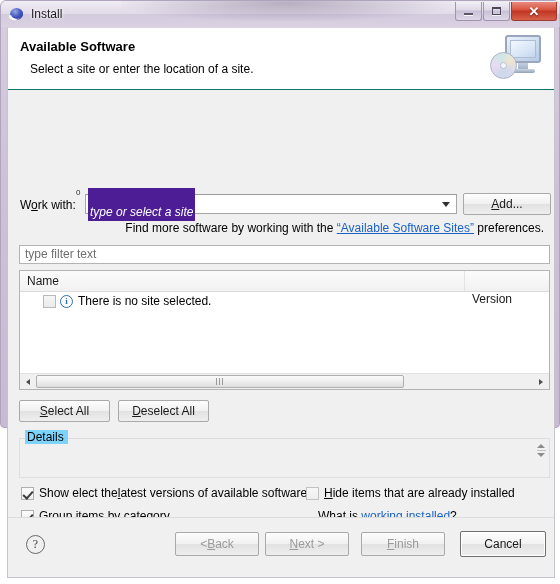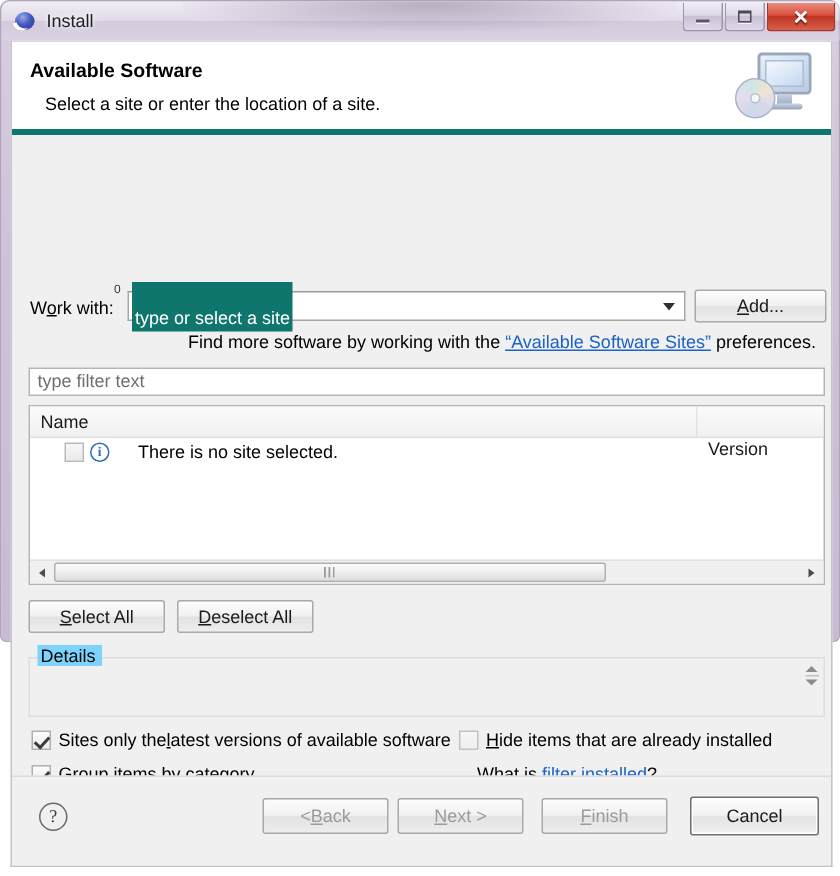--- a/index.html
+++ b/index.html
@@ -139,21 +139,21 @@
     background: #f0f0f0;
     border: 1px solid #c8c2d0;
     border-top: 1px solid #d9d4e0;
   }
 
   
   #banner {
     position: relative;
     height: 62px;
     background: #ffffff;
-    border-bottom: 4px solid #0f766e;
+    border-bottom: 1px solid #0f766e;
     box-sizing: border-box;
   }
   #banner-title {
     position: absolute;
     left: 12px; top: 11px;
     font-size: 13px;
     font-weight: bold;
     color: #000000;
   }
   #banner-desc {
@@ -250,25 +250,26 @@
     box-sizing: border-box;
     background: #ffffff;
     border: 1px solid #a6a6a6;
     border-top-color: #9a9a9a;
     display: flex;
     align-items: center;
   }
   #combo-value {
     margin-left: 2px;
     padding: 17px 2px 2px 2px;
-    background: #0f766e;
+    background: #4c1d95;
     color: #ffffff;
     font-size: 12px;
     line-height: 14px;
     white-space: nowrap;
+    font-style: italic;
   }
   #combo-arrow {
     position: absolute;
     right: 6px; top: 7px;
     width: 0; height: 0;
     border-left: 4px solid transparent;
     border-right: 4px solid transparent;
     border-top: 5px solid #303030;
   }
 
@@ -375,21 +376,21 @@
     box-sizing: border-box;
     color: #2f6fb0;
     font-size: 9px;
     font-weight: bold;
     line-height: 11px;
     text-align: center;
     font-family: "Liberation Serif", serif;
     flex: none;
   }
   #row-label {
-    margin-left: 19px;
+    margin-left: 5px;
     font-size: 12px;
     white-space: nowrap;
   }
 
   
   #hscroll {
     position: absolute;
     left: 0; bottom: 0;
     width: 529px; height: 16px;
     background: #f0f0f0;
@@ -692,21 +693,21 @@
         <div id="details-box"></div>
         <div id="details-spinner">
           <span class="up"></span>
             <span class="mid"></span>
             <span class="down"></span>
         </div>
       </div>
 
       <div class="optrow" id="opt-latest">
         <span class="cb checked"></span>
-        <span>Sites only the </span>
+        <span>Show elect the </span>
           <span class="mn">l</span>
           <span>atest versions of available software</span>
       </div>
 
       <div class="optrow" id="opt-group">
         <span class="cb checked"></span>
         <span></span>
           <span class="mn">G</span>
           <span>roup items by category</span>
       </div>
@@ -725,21 +726,21 @@
           <span>ontact all update sites during install to find required software</span>
       </div>
 
       <div class="optrow" id="opt-hide">
         <span class="cb dim"></span>
         <span></span>
           <span class="mn">H</span>
           <span>ide items that are already installed</span>
       </div>
 
-      <div id="whatis-row"><span>What is </span><span class="link">filter installed</span><span>?</span></div>
+      <div id="whatis-row"><span>What is </span><span class="link">working installed</span><span>?</span></div>
 
     </div>
 
     <div id="footer">
       <div id="help-icon">?</div>
 
       <div class="btn navbtn disabled" id="back-btn">
           <span>&lt; </span>
           <span class="mn">B</span>
           <span>ack</span>

